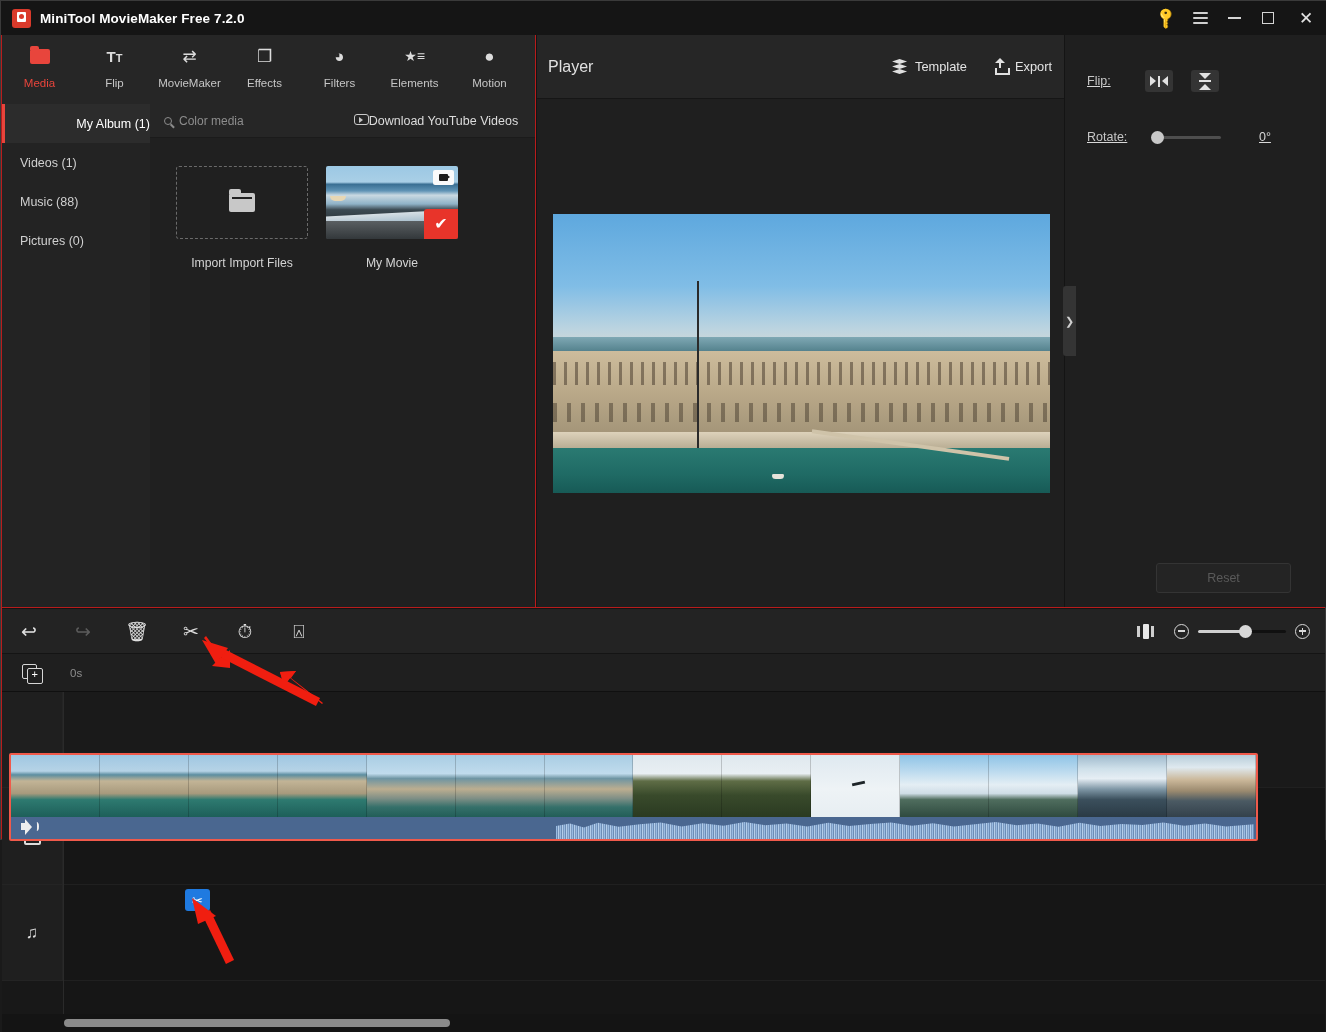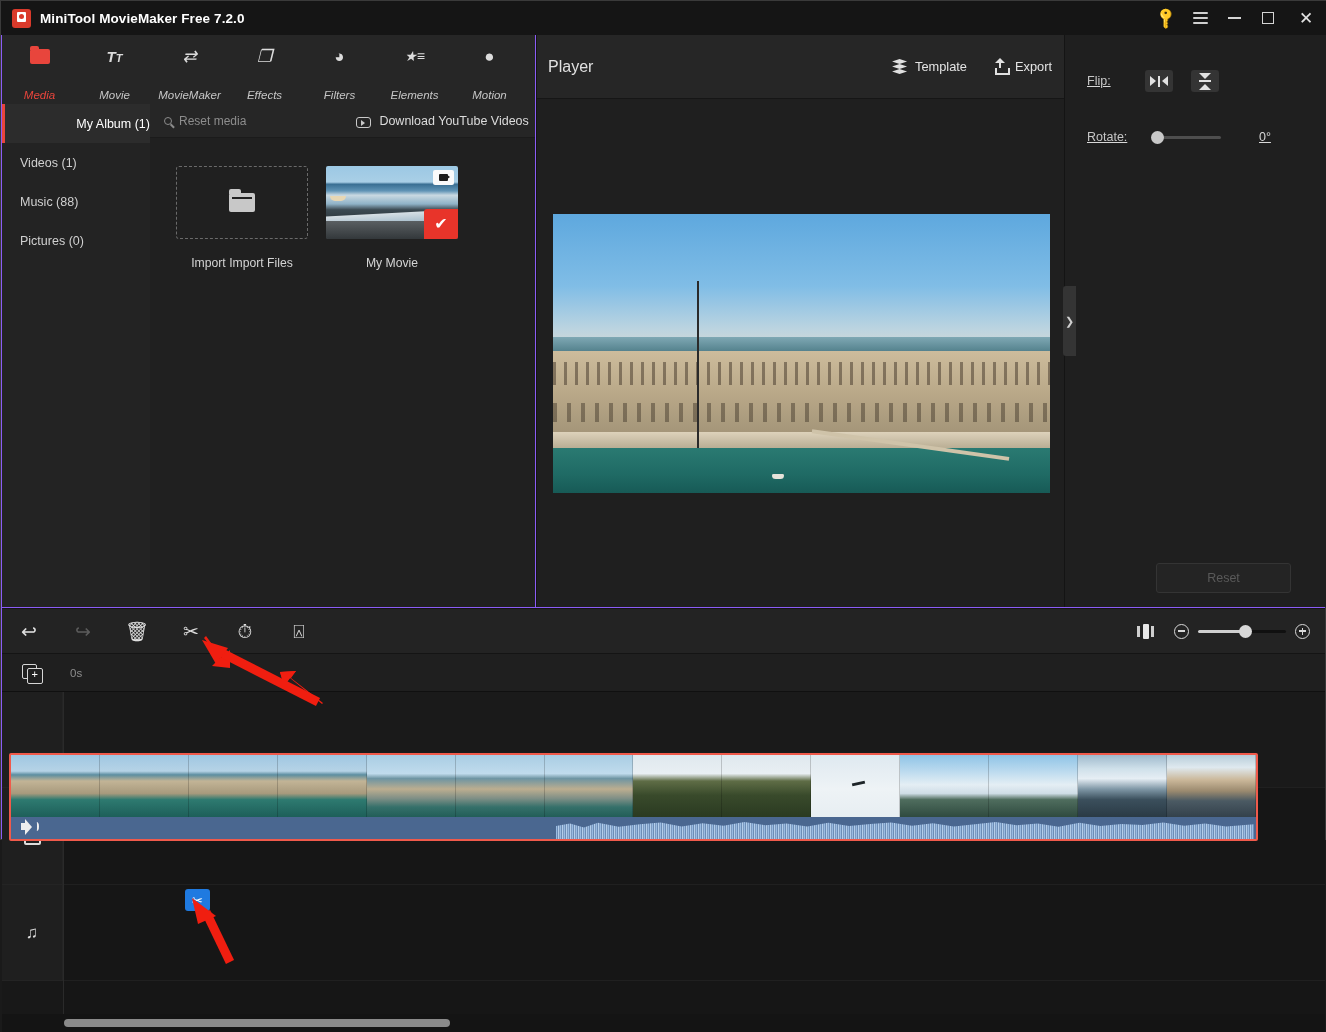--- a/index.html
+++ b/index.html
@@ -5,21 +5,21 @@
   * { box-sizing: border-box; margin: 0; padding: 0; }
   html, body {
     width: 1326px; height: 1032px;
     background: #1a1a1a;
     font-family: "Liberation Sans", sans-serif;
     overflow: hidden;
     color: #d8d8d8;
   }
   .app {
     position: relative; width: 1326px; height: 840px;
-    background: #8b5cf6; border: 1px solid #3a3a3a;
+    background: #b91c1c; border: 1px solid #3a3a3a;
   }
 
   
   .titlebar {
     position: absolute; left: 0; top: 0; width: 1326px; height: 34px;
     background: #151515; display: flex; align-items: center;
   }
   .logo {
     width: 19px; height: 19px; margin-left: 11px; border-radius: 3px;
     background: #d93a2b; position: relative; flex: 0 0 auto;
@@ -51,22 +51,22 @@
   .max-ico { width: 12px; height: 12px; border: 1.5px solid #d4d4d4; }
   .close-ico { font-size: 17px; line-height: 1; color: #e2e2e2; }
 
   
   .navbar {
     position: absolute; left: 1px; top: 34px; width: 533px; height: 69px;
     background: #262626; display: flex; align-items: flex-start;
   }
   .navitem {
     width: 75px; height: 69px; padding-top: 10px;
-    display: flex; flex-direction: column; align-items: center; gap: 22px;
-    font-size: 11.5px; color: #c6c6c6; cursor: default; font-style: italic;
+    display: flex; flex-direction: column; align-items: center; gap: 10px;
+    font-size: 11.5px; color: #c6c6c6; cursor: default;
   }
   .navitem.active { color: #e8453c; }
   .navitem .ico { height: 22px; display: flex; align-items: center; justify-content: center; }
   .folder-ico { width: 20px; height: 15px; background: #e8453c; border-radius: 2px; position: relative; }
   .folder-ico:before {
     content:""; position:absolute; left:0; top:-3px; width:9px; height:4px;
     background:#e8453c; border-radius:2px 2px 0 0;
   }
   .glyph { font-size: 17px; color: #dcdcdc; line-height: 1; }
 
@@ -93,21 +93,21 @@
   .search-wrap { display: flex; align-items: center; gap: 7px; margin-left: 14px; }
   .mag {
     width: 8px; height: 8px; border: 1.6px solid #8b8b8b; border-radius: 50%; position: relative;
     display:inline-block;
   }
   .mag:after {
     content:""; position:absolute; right:-4px; bottom:-3px; width:5px; height:1.6px;
     background:#8b8b8b; transform: rotate(45deg);
   }
   .search-ph { font-size: 12px; color: #8d8d8d; }
-  .yt-wrap { display: flex; align-items: flex-end; gap: 8px; margin-left: 110px; }
+  .yt-wrap { display: flex; align-items: flex-start; gap: 0; margin-left: 110px; }
   .yt-ico {
     width: 15px; height: 11px; border: 1.5px solid #c9c9c9; border-radius: 3px; position: relative;
   }
   .yt-ico:after {
     content:""; position:absolute; left:4px; top:2.5px; border-left:4px solid #c9c9c9;
     border-top:3px solid transparent; border-bottom:3px solid transparent;
   }
   .yt-label { font-size: 12.5px; color: #dcdcdc; }
   .tiles { display: flex; gap: 18px; padding: 28px 0 0 26px; }
   .tile { width: 132px; }
@@ -576,21 +576,21 @@
     <div class="navitem active">
       <span class="ico">
           <span class="folder-ico"></span>
         </span>
       <span>Media</span>
     </div>
     <div class="navitem">
       <span class="ico">
           <span class="glyph" style="font-size:15px;font-weight:bold;">T<span style="font-size:11px;">T</span></span>
         </span>
-      <span>Movie</span>
+      <span>Flip</span>
     </div>
     <div class="navitem">
       <span class="ico">
           <span class="glyph">⇄</span>
         </span>
       <span>MovieMaker</span>
     </div>
     <div class="navitem">
       <span class="ico">
           <span class="glyph">❐</span>
@@ -630,21 +630,21 @@
       </div>
       <div class="album-item">
         <span>Pictures (0)</span>
       </div>
     </div>
 
     <div class="lib-main">
       <div class="lib-topbar">
         <div class="search-wrap">
           <span class="mag"></span>
-          <span class="search-ph">Reset media</span>
+          <span class="search-ph">Color media</span>
         </div>
         <div class="yt-wrap">
           <span class="yt-ico"></span>
           <span class="yt-label">Download YouTube Videos</span>
         </div>
       </div>
 
       <div class="tiles">
         <div class="tile">
           <div class="import-box">

